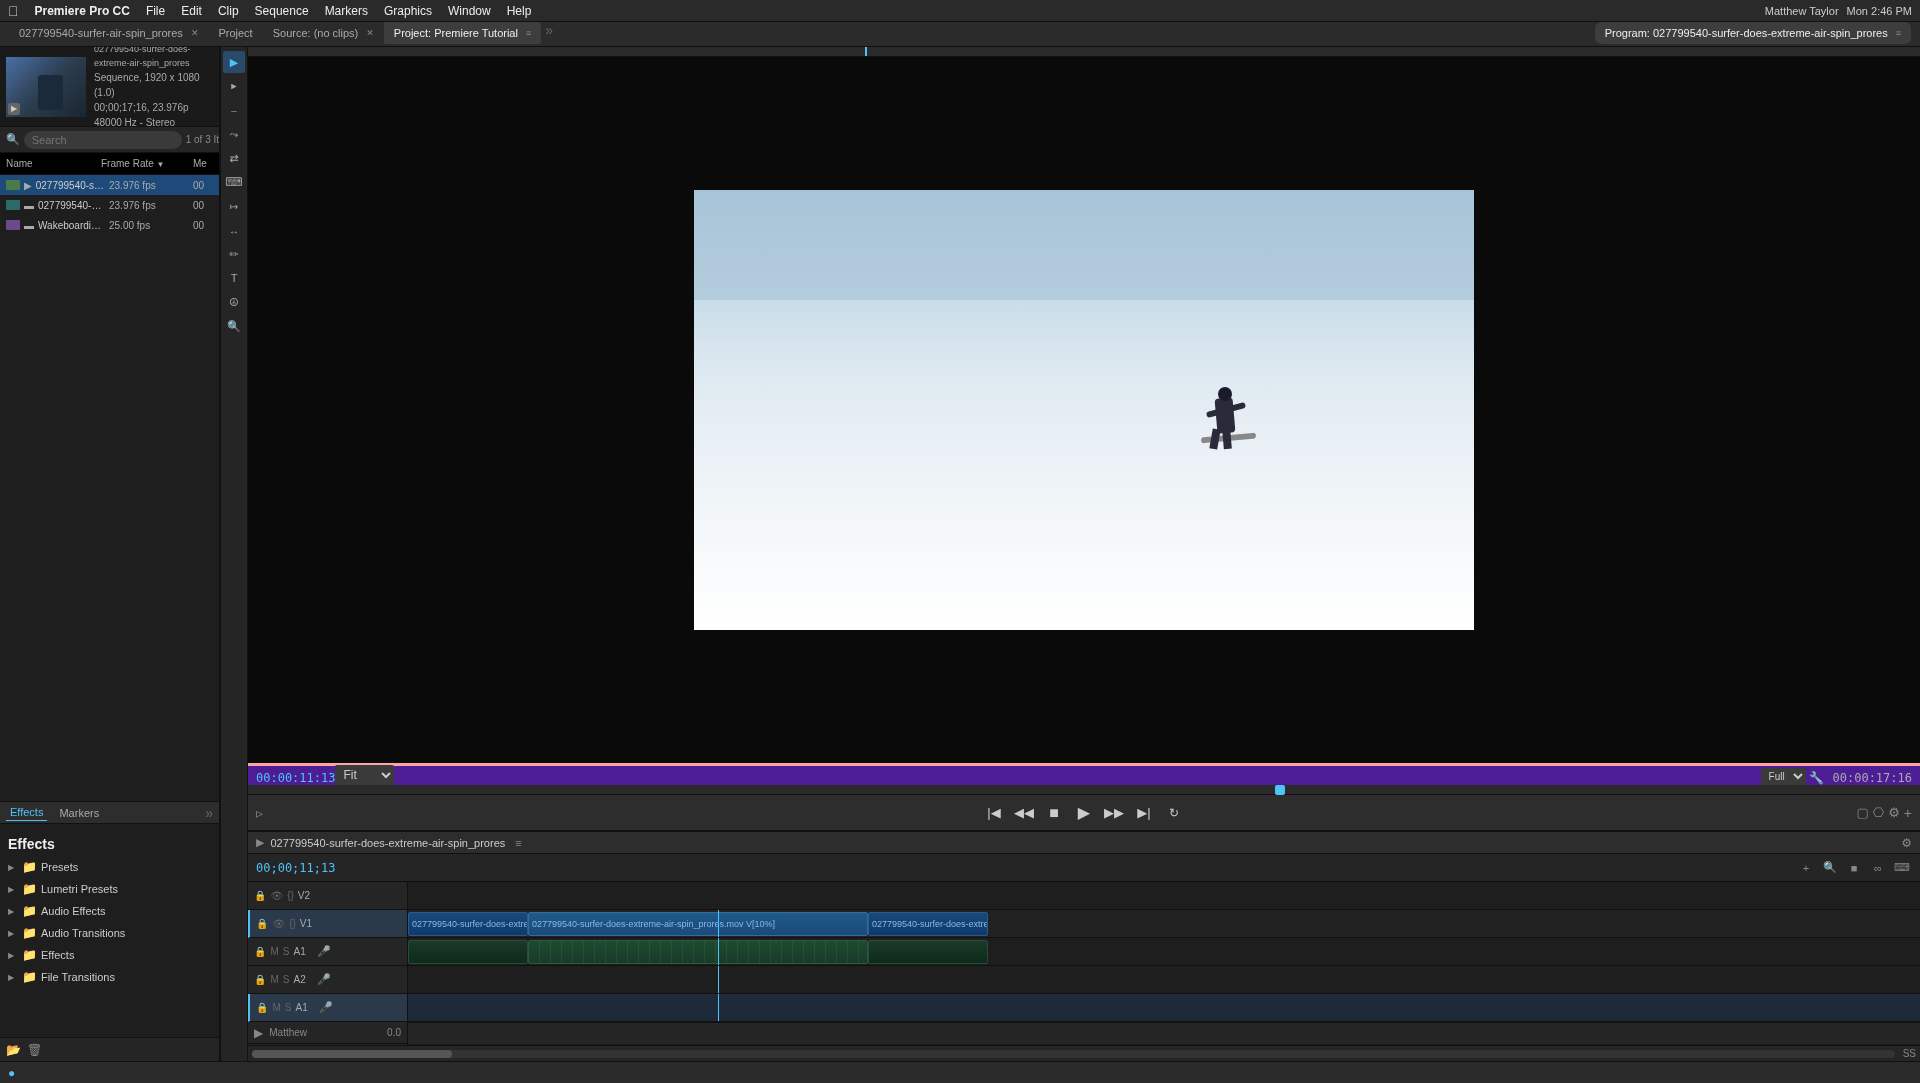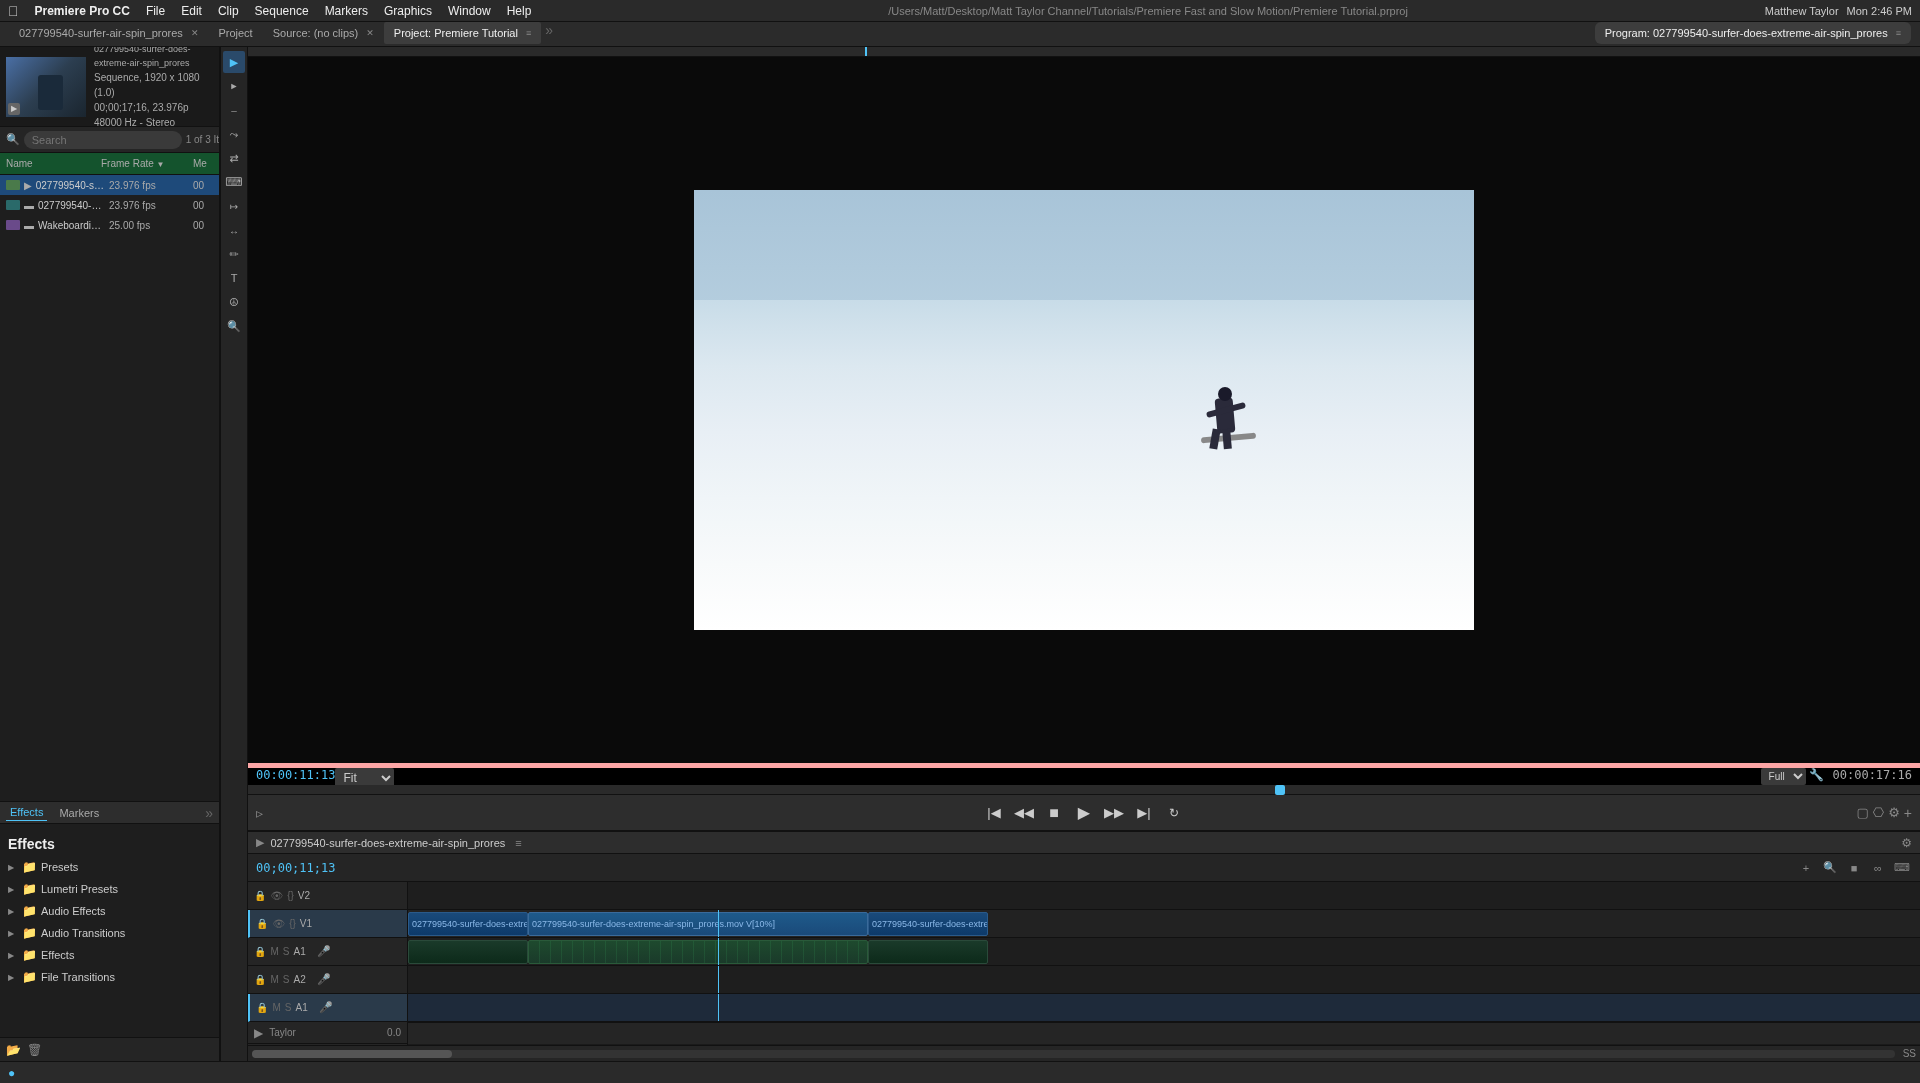--- a/index.html
+++ b/index.html
@@ -158,21 +158,21 @@
       padding: 0 8px;
       color: #ccc;
       font-size: 11px;
       outline: none;
     }
     .search-count { font-size: 10px; color: #888; white-space: nowrap; }
 
     
     .file-list-header {
       height: 22px;
-      background: #14532d;
+      background: #000000;
       display: flex;
       align-items: center;
       padding: 0 6px;
       border-bottom: 1px solid #111;
     }
     .file-col-name { flex: 1; font-size: 10px; color: #aaa; }
     .file-col-fps { width: 92px; font-size: 10px; color: #aaa; }
     .file-col-me { width: 20px; font-size: 10px; color: #aaa; }
     .sort-arrow { font-size: 8px; }
 
@@ -289,25 +289,25 @@
     }
     .video-frame {
       width: 780px;
       height: 440px;
       background: linear-gradient(180deg, #b8cfe0 0%, #8ab4cc 20%, #c5d8e8 40%, #e8f0f5 60%, #f0f4f8 75%, #ffffff 85%, #f5f5f5 100%);
       position: relative;
       overflow: hidden;
     }
     .monitor-time-bar {
       height: 22px;
-      background: #000000;
-      display: flex;
-      align-items: flex-start;
+      background: #4c1d95;
+      display: flex;
+      align-items: flex-end;
       padding: 0 8px;
-      border-top: 5px solid #fca5a5;
+      border-top: 3px solid #fca5a5;
       justify-content: space-between;
     }
     .timecode { font-size: 12px; color: #4fc3f7; font-family: monospace; }
     .timecode-right { font-size: 12px; color: #aaa; font-family: monospace; }
     .fit-select {
       background: #3a3a3a;
       border: none;
       color: #ccc;
       font-size: 12px;
       padding: 2px 4px;
@@ -562,23 +562,20 @@
     <span class="apple-logo"></span>
     <span class="menu-item bold">Premiere Pro CC</span>
     <span class="menu-item">File</span>
     <span class="menu-item">Edit</span>
     <span class="menu-item">Clip</span>
     <span class="menu-item">Sequence</span>
     <span class="menu-item">Markers</span>
     <span class="menu-item">Graphics</span>
     <span class="menu-item">Window</span>
     <span class="menu-item">Help</span>
-  </div>
-  <div class="title-bar-path">
-    /Users/Matt/Desktop/Matt Taylor Channel/Tutorials/Premiere Fast and Slow Motion/Premiere Tutorial.prproj
   </div>
   <div class="mac-menubar-right">
     <span>Matthew Taylor</span>
     <span>Mon 2:46 PM</span>
   </div>
 </div>
 
 <div class="main-layout">
   <div class="top-tabs">
 
@@ -858,21 +855,21 @@
             <div class="track-label audio" style="background:#2a3a4a;border-left:2px solid #4fc3f7;">
               <span style="font-size:10px;color:#666;">🔒</span>
               <span style="font-size:10px;color:#666;">M</span>
               <span style="font-size:10px;color:#666;">S</span>
               <span class="track-name">A1</span>
               <span style="font-size:11px;color:#666;">🎤</span>
             </div>
 
             <div class="track-master-row">
               <span style="font-size:12px;color:#888;">▶</span>
-              <span>Taylor</span>
+              <span>Matthew</span>
               <span style="margin-left:auto;">0.0</span>
             </div>
           </div>
 
           <div class="track-content">
 
             <div class="track-row" style="background:#1e1e1e;"></div>
 
             <div class="track-row v1" style="background:#222;position:relative;">
 

